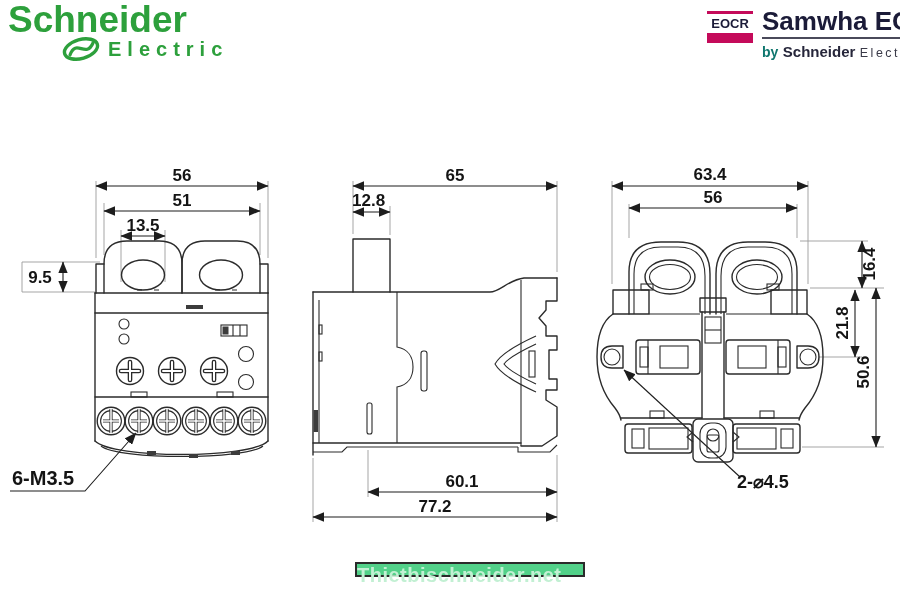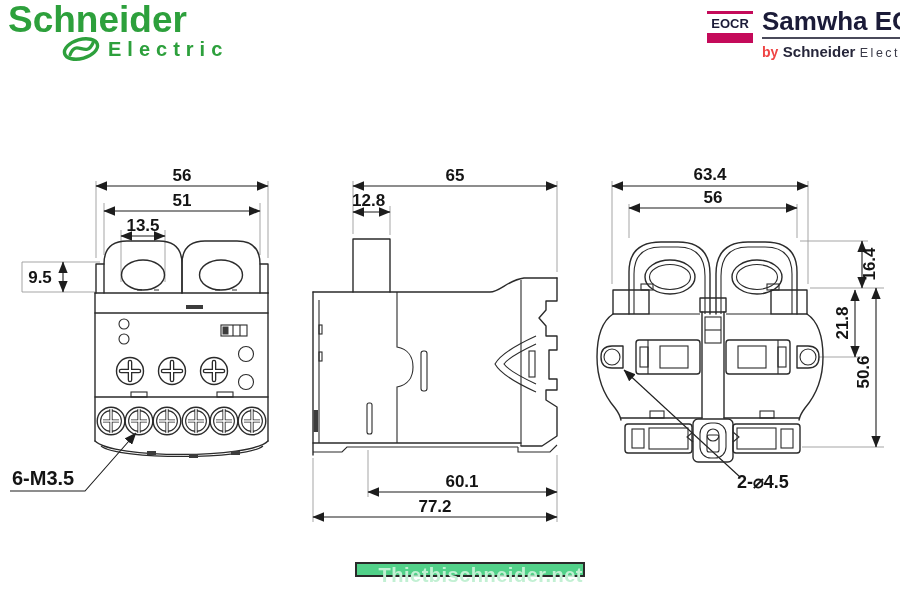--- a/index.html
+++ b/index.html
@@ -13,35 +13,35 @@
   
   .eocr-logo{position:absolute;right:8px;top:8px;display:flex;align-items:flex-start;}
   .eocr-badge{width:46px;margin-top:3px;margin-right:9px;}
   .eocr-bar-thin{height:3px;background:#c40a5a;}
   .eocr-badge-text{font-size:13px;font-weight:700;color:#1b1b38;text-align:center;line-height:17px;padding:1px 0;}
   .eocr-bar-thick{height:10px;background:#c40a5a;}
   .eocr-right{width:142px;}
   .eocr-name{font-size:26px;font-weight:700;color:#1b1b38;white-space:nowrap;line-height:26px;}
   .eocr-rule{height:2px;background:#4a4a5a;margin:3px 0 4px 0;}
   .eocr-by{white-space:nowrap;}
-  .eocr-by .by{color:#ef4444;font-weight:700;font-size:14px;}
+  .eocr-by .by{color:#0f766e;font-weight:700;font-size:14px;}
   .eocr-by .brand{color:#26263a;font-weight:700;font-size:15px;}
   .eocr-by .elec{color:#3a3a48;font-weight:400;font-size:12.5px;letter-spacing:2.5px;}
   
   svg{position:absolute;overflow:visible;}
   .part{fill:none;stroke:#2b2b2b;stroke-width:1.4;stroke-linejoin:round;stroke-linecap:round;}
   .thin{fill:none;stroke:#2b2b2b;stroke-width:1.1;}
   .ext{fill:none;stroke:#9b9b9b;stroke-width:0.9;}
   .diml{fill:none;stroke:#1d1d1d;stroke-width:1.1;}
   .dimt{font-family:"Liberation Sans",sans-serif;font-size:17px;font-weight:700;fill:#141414;}
   .lblt{font-family:"Liberation Sans",sans-serif;font-size:20px;font-weight:600;fill:#141414;}
   .fillD{fill:#3c3c3c;stroke:none;}
   
   .watermark{position:absolute;left:355px;top:562px;width:230px;height:15px;background:#52d189;
-             border:2px solid #2a2a2a;box-sizing:border-box;text-align:right;
+             border:2px solid #2a2a2a;box-sizing:border-box;text-align:left;
              font-size:20px;font-weight:700;color:#c2f0d3;line-height:22px;letter-spacing:0.5px;}
 </style>
 </head>
 <body>
 
 <div class="stage">
 
   <div class="sch-logo">
     <div class="sch-word">Schneider</div>
     <div class="sch-line2">

